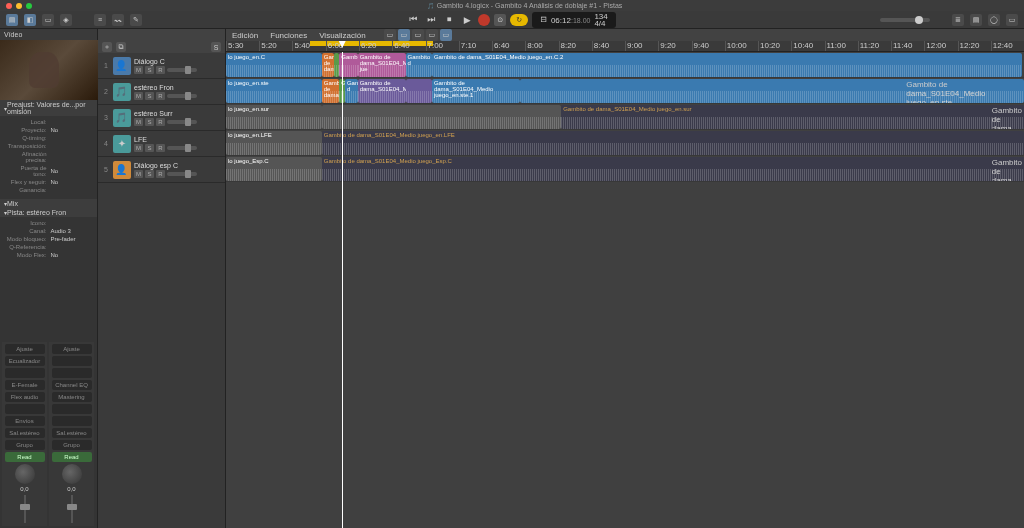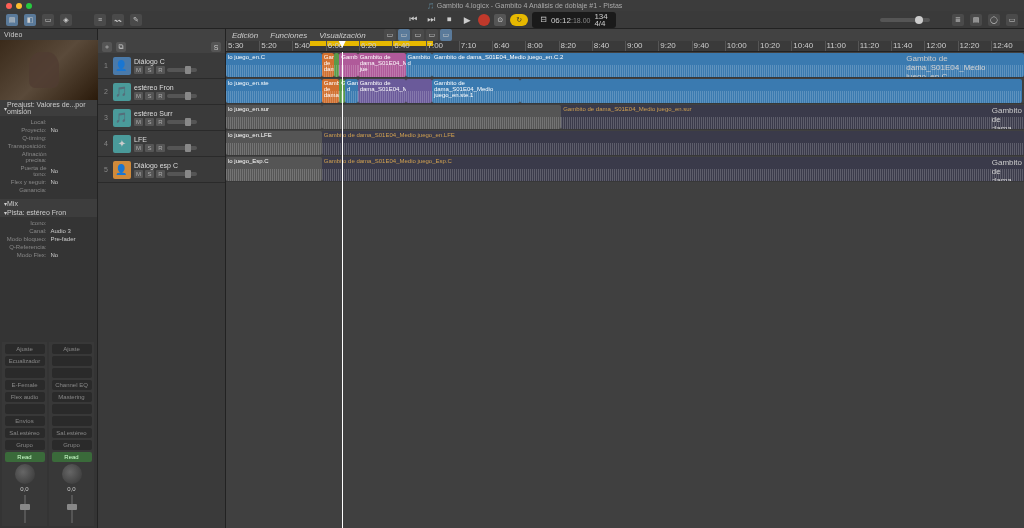--- a/index.html
+++ b/index.html
@@ -48,21 +48,21 @@
 .track-icon.blue { background: #4a7aaa; } .track-icon.teal { background: #4a9a9a; } .track-icon.orange { background: #d08a3a; }
 .track-info { flex: 1; display: flex; flex-direction: column; gap: 1px; }
 .track-name { font-size: 7px; color: #ddd; }
 .track-ctrls { display: flex; gap: 2px; align-items: center; }
 .ms { width: 9px; height: 8px; background: #555; border-radius: 1px; font-size: 6px; display: flex; align-items: center; justify-content: center; cursor: pointer; }
 .ms.m { color: #aaa; } .ms.s { color: #aaa; } .ms.r { color: #aaa; }
 .vol-slider { width: 30px; height: 4px; background: #555; border-radius: 2px; position: relative; }
 .vol-slider::after { content: ""; position: absolute; left: 60%; top: -2px; width: 6px; height: 8px; background: #888; border-radius: 1px; }
 .arrange { flex: 1; display: flex; flex-direction: column; background: #404040; overflow: hidden; position: relative; }
 .arrange-header { height: 12px; background: #424242; display: flex; align-items: center; padding: 0 6px; gap: 12px; font-size: 7px; color: #aaa; }
-.arrange-header span { cursor: pointer; font-style: italic; }
+.arrange-header span { cursor: pointer; }
 .arrange-header .right { margin-left: auto; display: flex; gap: 8px; align-items: center; }
 .arrange-header .pill { background: #333; padding: 1px 6px; border-radius: 2px; font-size: 6px; }
 .ruler { height: 11px; background: #3a3a3a; display: flex; font-size: 6px; color: #888; border-bottom: 1px solid #222; position: relative; }
 .ruler .mark { position: absolute; top: 0; border-left: 1px solid #555; padding-left: 1px; height: 100%; }
 .cycle-region { position: absolute; top: 0; height: 5px; background: #e6b800; }
 .tracks-area { flex: 1; position: relative; background: #404040; }
 .lane { position: absolute; left: 0; right: 0; height: 26px; border-bottom: 1px solid #383838; }
 .region { position: absolute; height: 24px; border-radius: 2px; top: 1px; overflow: hidden; font-size: 6px; color: #fff; padding: 1px 2px; }
 .region.blue { background: #3a7ab0; }
 .region.orange { background: #d07030; }
@@ -355,38 +355,38 @@
     <div class="lane" style="top: 0px;">
           <div class="region blue" style="left:0%;width:12%">lo juego_en.C<div class="wave"></div></div>
           <div class="region orange" style="left:12%;width:1.5%">Gambito de dama<div class="wave"></div></div>
           <div class="region green" style="left:13.5%;width:0.7%">
             <div class="wave"></div>
           </div>
           <div class="region pink" style="left:14.2%;width:2.3%">Gambit<div class="wave"></div></div>
           <div class="region pink" style="left:16.5%;width:6%">Gambito de dama_S01E04_Medio jue<div class="wave"></div></div>
           <div class="region blue" style="left:22.5%;width:3.3%">Gambito d<div class="wave"></div></div>
           <div class="region blue" style="left:25.8%;width:74%">Gambito de dama_S01E04_Medio juego_en.C.2<div class="wave"></div></div>
-          <div class="region blue" style="left:85%;width:15%">
-            <span style="float:right">Gambito de dama_S01E04_Medio juego_en.C</span>
-            <div class="wave"></div>
-          </div>
         </div>
         <div class="lane" style="top: 26px;">
           <div class="region blue" style="left:0%;width:12%">lo juego_en.ste<div class="wave"></div></div>
           <div class="region orange" style="left:12%;width:2.2%">Gambito de dama<div class="wave"></div></div>
           <div class="region green" style="left:14.2%;width:0.7%">Ga<div class="wave"></div></div>
           <div class="region blue" style="left:14.9%;width:1.6%">Gambito d<div class="wave"></div></div>
           <div class="region purple" style="left:16.5%;width:6%">Gambito de dama_S01E04_Medio<div class="wave"></div></div>
           <div class="region purple" style="left:22.5%;width:3.3%">
             <div class="wave"></div>
           </div>
           <div class="region blue" style="left:25.8%;width:11%">Gambito de dama_S01E04_Medio juego_en.ste.1<div class="wave"></div></div>
           <div class="region blue" style="left:36.8%;width:63%">
             <div class="wave"></div>
           </div>
+          <div class="region blue" style="left:85%;width:15%">
+            <span style="float:right">Gambito de dama_S01E04_Medio juego_en.ste</span>
+            <div class="wave"></div>
+          </div>
         </div>
         <div class="lane" style="top: 52px;">
           <div class="region gray" style="left:0%;width:12%">lo juego_en.sur<div class="wave"></div></div>
           <div class="region gray" style="left:12%;width:30%">
             <div class="wave"></div>
           </div>
           <div class="region dark" style="left:42%;width:58%">Gambito de dama_S01E04_Medio juego_en.sur<div class="wave"></div></div>
           <div class="region dark" style="left:96%;width:4%">
             <span style="float:right">Gambito de dama</span>
             <div class="wave"></div>

